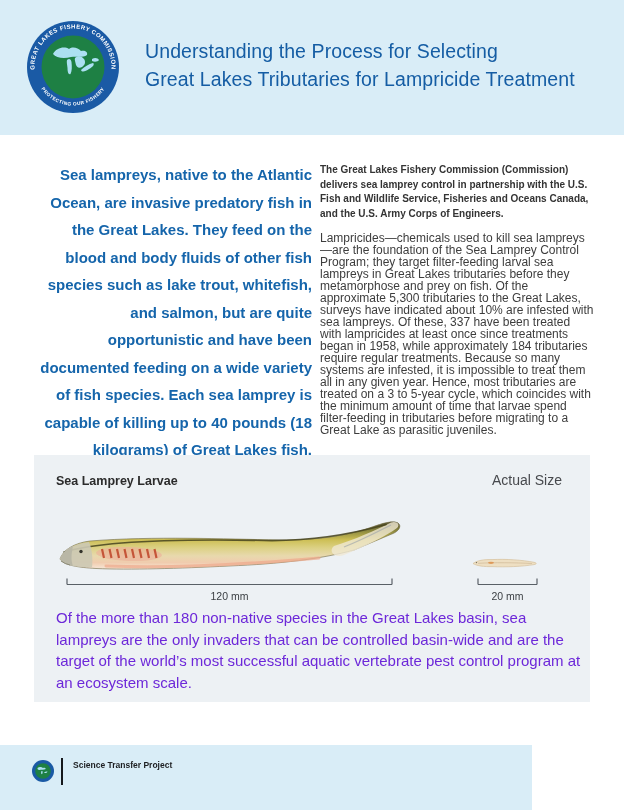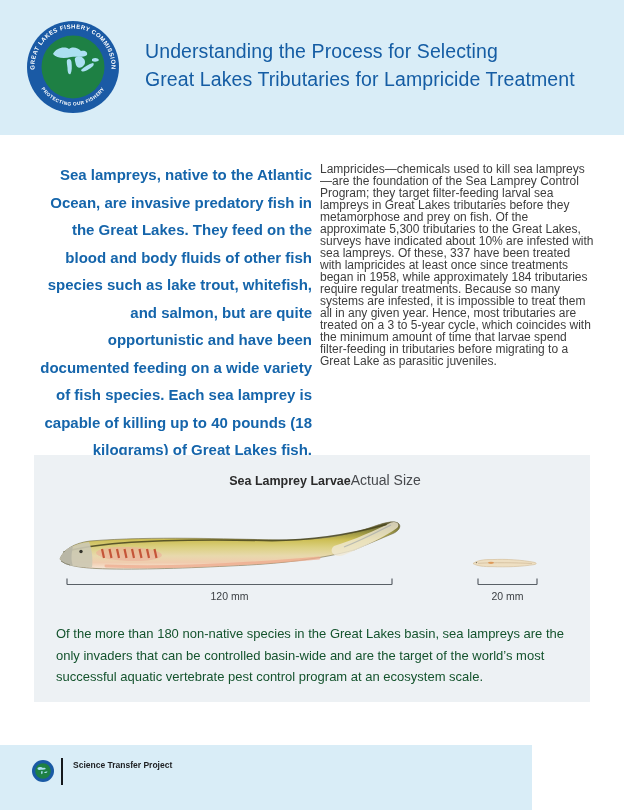--- a/index.html
+++ b/index.html
@@ -18,29 +18,29 @@
   }
   .lead {
     position:absolute; left:36px; top:161px; width:276px;
     font-weight:bold; font-size:15px; line-height:27.5px; color:#1565ab;text-align:right;
   }
   .col-right { position:absolute; left:320px; top:163px; width:274px; }
   .para-bold { font-size:10px; font-weight:bold; line-height:14.6px; color:#343434; margin-bottom:11px; }
   .para { font-size:12px; line-height:12px; color:#3d3d3d; }
   .panel { position:absolute; left:34px; top:455px; width:556px; height:247px; background:#edf1f4; }
   .panel-head {
-    position:absolute; left:38px; top:17px; width:506px;
-    display:flex; justify-content:center; align-items:baseline;
+    position:absolute; left:22px; top:17px; width:506px;
+    display:flex; justify-content:space-between; align-items:baseline;
   }
   .panel-title { font-size:12.5px; font-weight:bold; color:#2b2b2b; }
   .size-note { font-size:14px; color:#47494d; }
   .figure { position:absolute; left:0; top:58px; width:556px; height:152px; }
   .caption {
-    position:absolute; left:22px; top:168px; width:530px;
-    font-size:13px; line-height:21.5px; color:#14532d;
+    position:absolute; left:22px; top:152px; width:530px;
+    font-size:15px; line-height:21.5px; color:#6d28d9;
   }
   .footer { position:absolute; left:0; top:745px; width:532px; height:65px; background:#d9edf7; }
   .footer-logo { position:absolute; left:32px; top:15px; width:22px; height:22px; }
   .footer-divider { position:absolute; left:61px; top:13px; width:2px; height:27px; background:#15181c; }
   .footer-text { position:absolute; left:73px; top:15px; font-size:8.5px; font-weight:bold; line-height:11.5px; color:#1d1f22; }
   svg text { font-family:"Liberation Sans", sans-serif; }
 </style>
 </head>
 <body>
 
@@ -68,20 +68,21 @@
   </svg>
   <div class="title">
     <div>Understanding the Process for Selecting</div>
     <div>Great Lakes Tributaries for Lampricide Treatment</div>
   </div>
 </div>
 
 <div class="lead">Sea lampreys, native to the Atlantic Ocean, are invasive predatory fish in the Great Lakes. They feed on the blood and body fluids of other fish species such as lake trout, whitefish, and salmon, but are quite opportunistic and have been documented feeding on a wide variety of fish species. Each sea lamprey is capable of killing up to 40 pounds (18 kilograms) of Great Lakes fish.</div>
 
 <div class="col-right">
+  <div class="para-bold">The Great Lakes Fishery Commission (Commission) delivers sea lamprey control in partnership with the U.S. Fish and Wildlife Service, Fisheries and Oceans Canada, and the U.S. Army Corps of Engineers.</div>
   <div class="para">Lampricides—chemicals used to kill sea lampreys—are the foundation of the Sea Lamprey Control Program; they target filter-feeding larval sea lampreys in Great Lakes tributaries before they metamorphose and prey on fish. Of the approximate 5,300 tributaries to the Great Lakes, surveys have indicated about 10% are infested with sea lampreys. Of these, 337 have been treated with lampricides at least once since treatments began in 1958, while approximately 184 tributaries require regular treatments. Because so many systems are infested, it is impossible to treat them all in any given year. Hence, most tributaries are treated on a 3 to 5-year cycle, which coincides with the minimum amount of time that larvae spend filter-feeding in tributaries before migrating to a Great Lake as parasitic juveniles.</div>
 </div>
 
 <div class="panel">
   <div class="panel-head">
     <span class="panel-title">Sea Lamprey Larvae</span>
     <span class="size-note">Actual Size</span>
   </div>
 
   <svg class="figure" viewBox="0 0 556 152" aria-hidden="true">

